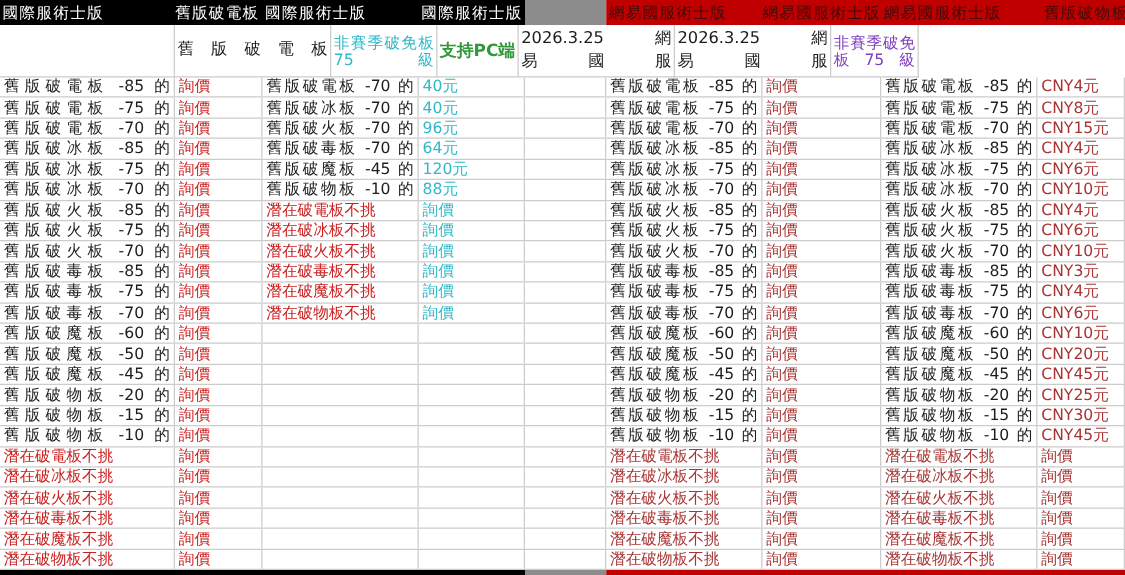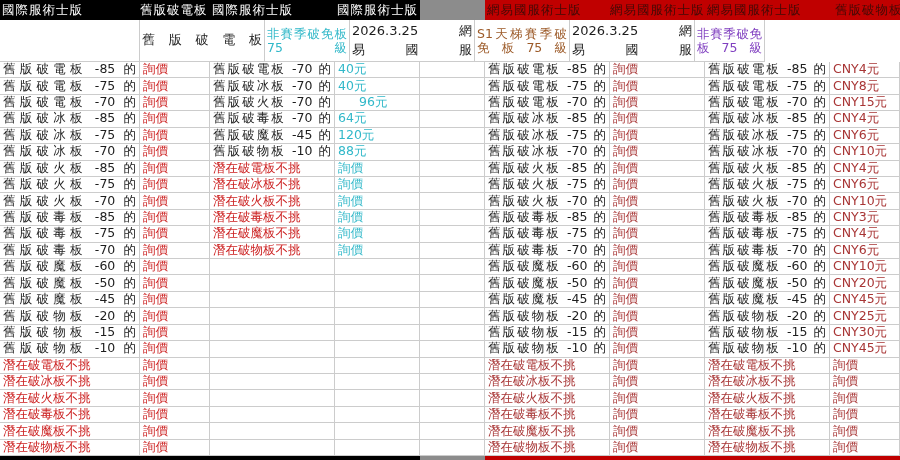--- a/index.html
+++ b/index.html
@@ -58,28 +58,28 @@
         </span>
     </div>
     <div class="hcell w125 date">
       <span class="t">
           <span style="display:block;text-align:justify;text-align-last:justify">舊版破電板</span>
         </span>
     </div>
     <div class="hcell w85 season">
       <span class="t c-cyan">非賽季破免板75級</span>
     </div>
+    <div class="hcell w65 support">
+      <span>支持PC端</span>
+    </div>
     <div class="hcell w125 date">
       <span class="t">
           <span style="display:block;text-align:justify;text-align-last:justify">2026.3.25 網</span>
           <span style="display:block;text-align:justify;text-align-last:justify">易國服</span>
         </span>
-    </div>
-    <div class="hcell w95 season">
-      <span class="t c-brown">S1天梯賽季破免板75級</span>
     </div>
     <div class="hcell w125 date">
       <span class="t">
           <span style="display:block;text-align:justify;text-align-last:justify">2026.3.25 網</span>
           <span style="display:block;text-align:justify;text-align-last:justify">易國服</span>
         </span>
     </div>
     <div class="hcell w70 season">
       <span class="t c-purple">非賽季破免板75級</span>
     </div>
@@ -144,21 +144,21 @@
         <div class="cell" style="width: 140px;">
           <span class="t dist">舊版破電板 -70 的</span>
         </div>
         <div class="cell" style="width: 70px;">
           <span class="t" style="color: var(--intl-red);">詢價</span>
         </div>
         <div class="cell" style="width: 125px;">
           <span class="t dist">舊版破火板 -70 的</span>
         </div>
         <div class="cell" style="width: 85px;">
-          <span class="t" style="color: var(--cyan); margin-left: 21px;">96元</span>
+          <span class="t" style="color: var(--cyan);">96元</span>
         </div>
         <div class="cell" style="width: 65px;"></div>
         <div class="cell" style="width: 125px;">
           <span class="t dist">舊版破電板 -70 的</span>
         </div>
         <div class="cell" style="width: 95px;">
           <span class="t" style="color: var(--ne-red);">詢價</span>
         </div>
         <div class="cell" style="width: 125px;">
           <span class="t dist">舊版破電板 -70 的</span>

